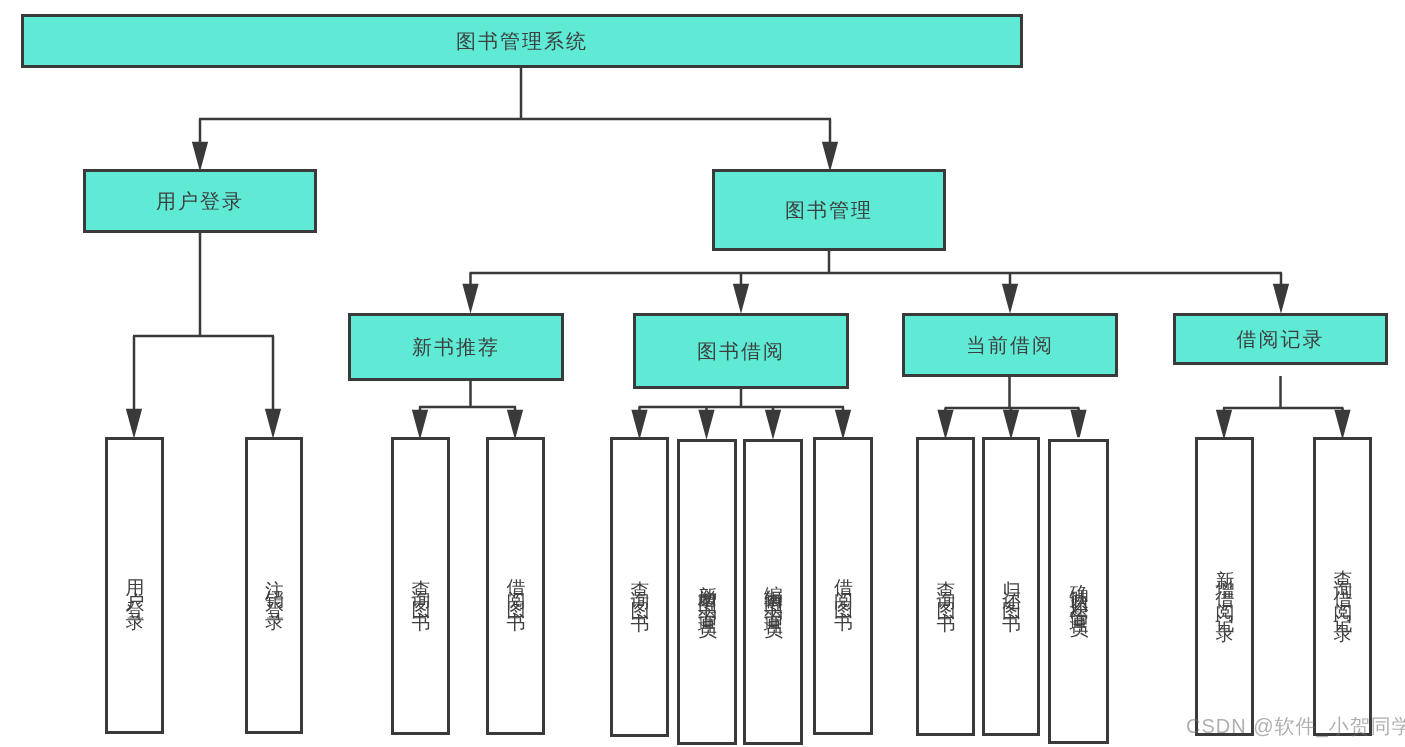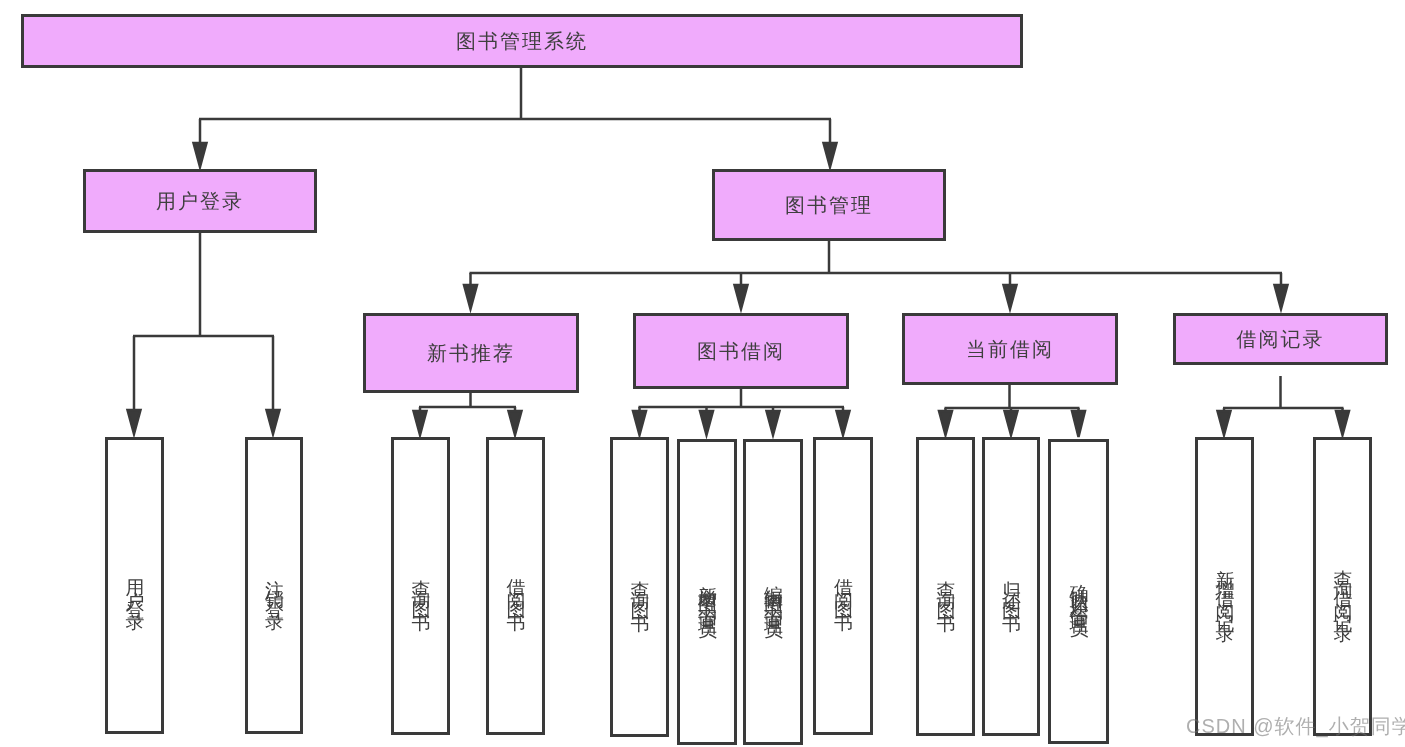--- a/index.html
+++ b/index.html
@@ -2,21 +2,21 @@
 <html><head>
 <meta charset="utf-8">
 <style>
   html,body{margin:0;padding:0;background:#ffffff;}
   .stage{
     position:relative;width:1405px;height:747px;background:#ffffff;overflow:hidden;
     font-family:"Liberation Sans","DejaVu Sans",sans-serif;color:#3f3f3f;
   }
   .wires{position:absolute;left:0;top:0;width:1405px;height:747px;}
   .hbox{
-    position:absolute;box-sizing:border-box;background:#f0abfc;
+    position:absolute;box-sizing:border-box;background:#5eead4;
     border:3px solid #3a3a3a;display:flex;align-items:center;justify-content:center;
     font-size:20px;letter-spacing:2px;white-space:nowrap;
   }
   .vbox{
     position:absolute;box-sizing:border-box;background:#ffffff;
     border:3px solid #3a3a3a;display:flex;align-items:center;justify-content:center;
   }
   .vtext{
     writing-mode:vertical-rl;text-orientation:mixed;
     font-size:19px;letter-spacing:11px;line-height:1.1;white-space:nowrap;
@@ -110,31 +110,31 @@
     </g>
   </svg>
 
   <div class="hbox" style="left:21px;top:14px;width:1002px;height:54px">
     <span>图书管理系统</span>
   </div>
 
   <div class="hbox" style="left:83px;top:169px;width:234px;height:64px">
     <span>用户登录</span>
   </div>
-  <div class="hbox" style="left:712px;top:169px;width:234px;height:72px">
+  <div class="hbox" style="left:712px;top:169px;width:234px;height:82px">
     <span>图书管理</span>
   </div>
 
-  <div class="hbox" style="left:363px;top:313px;width:216px;height:80px">
+  <div class="hbox" style="left:348px;top:313px;width:216px;height:68px">
     <span>新书推荐</span>
   </div>
   <div class="hbox" style="left:633px;top:313px;width:216px;height:76px">
     <span>图书借阅</span>
   </div>
-  <div class="hbox" style="left:902px;top:313px;width:216px;height:72px">
+  <div class="hbox" style="left:902px;top:313px;width:216px;height:64px">
     <span>当前借阅</span>
   </div>
   <div class="hbox" style="left:1173px;top:313px;width:215px;height:52px">
     <span>借阅记录</span>
   </div>
 
   <div class="vbox" style="left:105px;top:437px;width:59px;height:297px">
     <span class="vtext">用户登录</span>
   </div>
   <div class="vbox" style="left:245px;top:437px;width:58px;height:297px">

